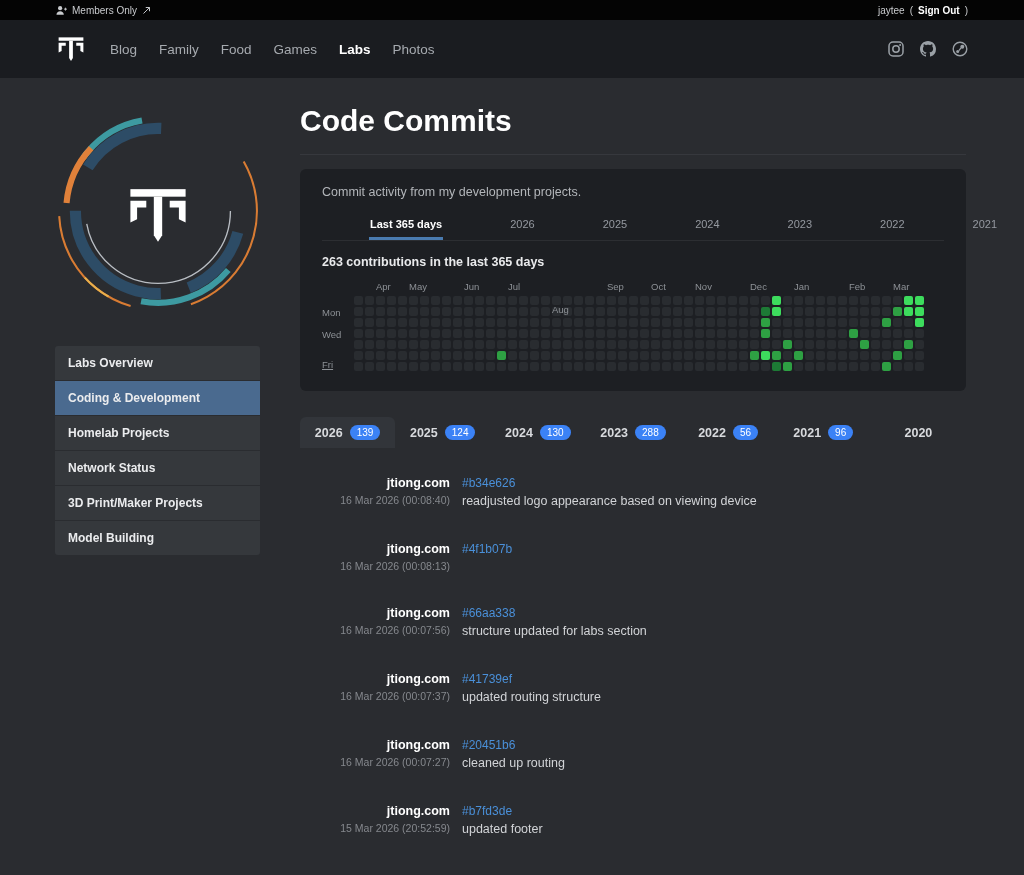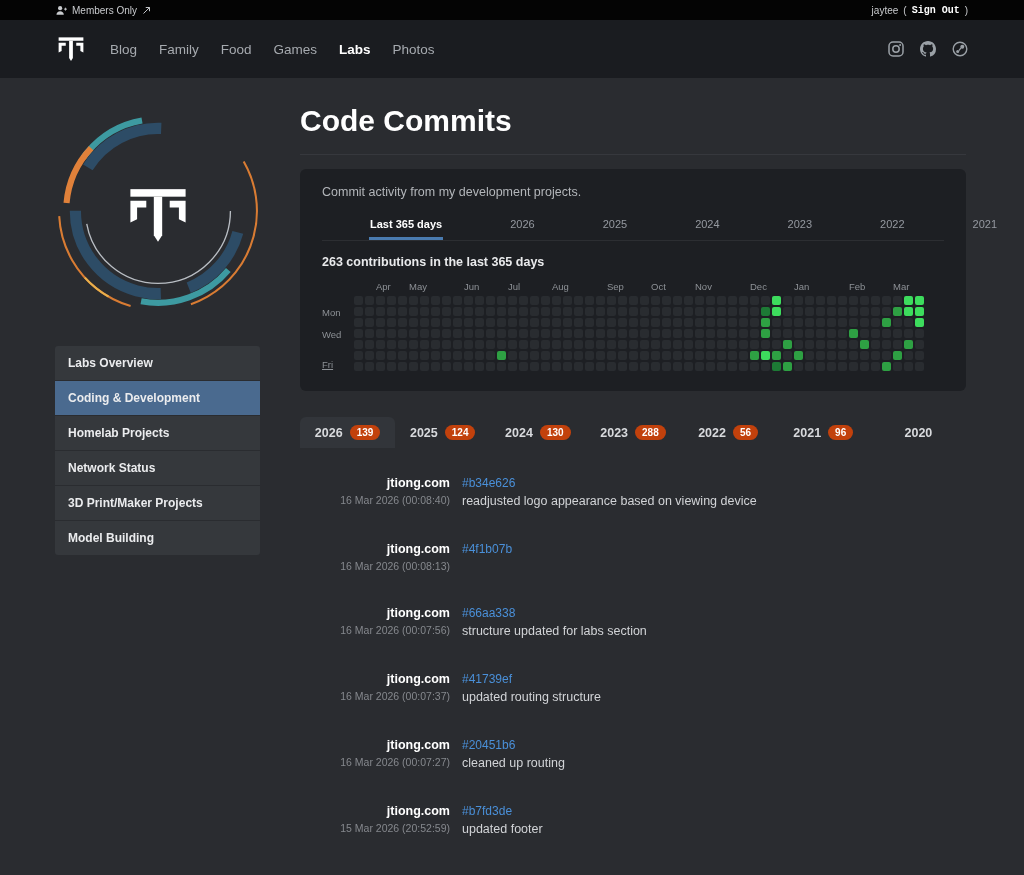--- a/index.html
+++ b/index.html
@@ -10,21 +10,21 @@
     color:#d5d7da;
   }
   
   .topbar {
     height:20px; background:#040404;
     display:flex; align-items:center; justify-content:space-between;
     padding:0 56px; font-size:10px; color:#c9cbce;
   }
   .topbar-left, .topbar-right { display:flex; align-items:center; gap:5px; }
   .topbar svg { display:block; }
-  .signout { font-weight:700; color:#ffffff; cursor:pointer;font-family:Liberation Mono, monospace; }
+  .signout { font-weight:700; color:#ffffff; cursor:pointer; }
   
   .nav {
     height:58px; background:#1a1c20;
     display:flex; align-items:center; padding:0 56px;
   }
   .nav-logo { margin-right:24px; cursor:pointer; display:flex; }
   .nav-links { display:flex; gap:22px; }
   .nav-link { font-size:13.5px; color:#a6aaaf; cursor:pointer; }
   .nav-link.active { color:#ffffff; font-weight:700; }
   .nav-social { margin-left:auto; display:flex; gap:16px; color:#9aa0a6; }
@@ -62,22 +62,22 @@
   .hm-cell { width:9px; height:9px; border-radius:2px; }
   .hm-day { position:absolute; left:0; font-size:9.5px; color:#8d9196; }
   
   .year-tabs { display:flex; margin-top:26px; }
   .year-tab {
     flex:1; display:flex; align-items:center; justify-content:center; gap:7px;
     padding:8px 0; font-size:12.5px; font-weight:700; color:#d8dadd; cursor:pointer;
   }
   .year-tab.active { background:#32353a; border-radius:6px 6px 0 0; }
   .yt-badge {
-    background:#c2410c; border-radius:9px; padding:2px 7px;
-    font-size:10px; font-weight:700; color:#ffffff;
+    background:#3b82f6; border-radius:9px; padding:2px 7px;
+    font-size:10px; font-weight:400; color:#ffffff;
   }
   
   .commits { padding-top:28px; }
   .commit {
     display:grid; grid-template-columns:150px 1fr;
     column-gap:12px; row-gap:4px; margin-bottom:34px;
   }
   .c-repo { text-align:right; font-weight:700; font-size:12.5px; color:#ffffff; }
   .c-hash { font-size:12px; color:#4a90d9; cursor:pointer; }
   .c-date { text-align:right; font-size:10.5px; color:#85888d; }
@@ -194,21 +194,21 @@
           <span class="tab">2015</span>
       </div>
       <div class="summary">263 contributions in the last 365 days</div>
 
       <div class="heatmap">
         <div class="hm-months">
             <span class="hm-month" style="left: 22px;">Apr</span>
             <span class="hm-month" style="left: 55px;">May</span>
             <span class="hm-month" style="left: 110px;">Jun</span>
             <span class="hm-month" style="left: 154px;">Jul</span>
-            <span class="hm-month" style="left: 198px;">Aug</span>
+            <span class="hm-month" style="left: 198px; margin-top: 23px;">Aug</span>
             <span class="hm-month" style="left: 253px;">Sep</span>
             <span class="hm-month" style="left: 297px;">Oct</span>
             <span class="hm-month" style="left: 341px;">Nov</span>
             <span class="hm-month" style="left: 396px;">Dec</span>
             <span class="hm-month" style="left: 440px;">Jan</span>
             <span class="hm-month" style="left: 495px;">Feb</span>
             <span class="hm-month" style="left: 539px;">Mar</span>
           </div>
         <div class="hm-grid">
             <div class="hm-col">

